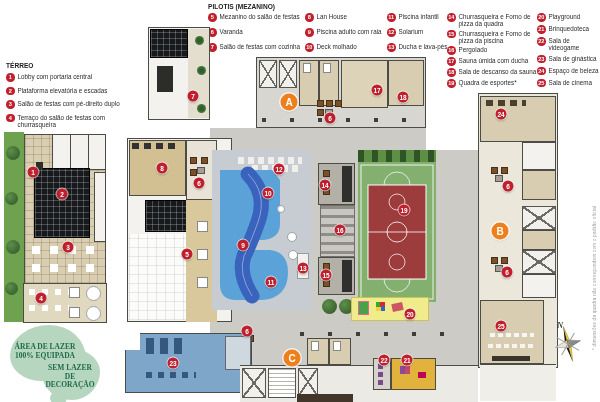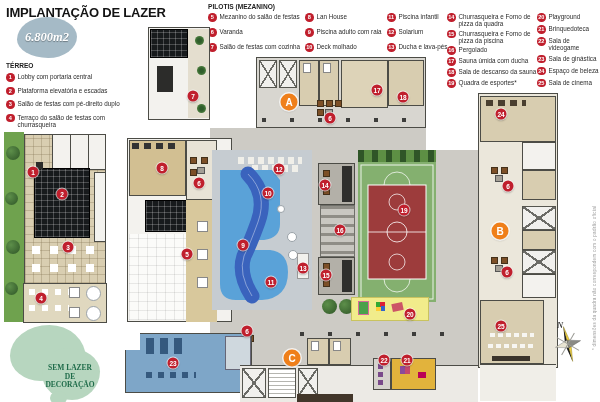--- a/index.html
+++ b/index.html
@@ -74,24 +74,20 @@
             line-height:8.5px;color:#1e6b49;text-align:center;z-index:5;}
 
   .footnote{position:absolute;right:3px;top:140px;height:210px;writing-mode:vertical-rl;transform:rotate(180deg);
             font-size:4.5px;color:#9a9a9a;letter-spacing:.3px;}
 </style>
 </head>
 <body>
 
 <div class="stage">
 
-  <div class="title">IMPLANTAÇÃO DE LAZER</div>
-  <div class="badge">
-    <span>6.800m2</span>
-  </div>
 
   <div class="terreo">
     <div class="lg-header">TÉRREO</div>
     <div id="terreo-items">
         <div class="li">
           <span class="ln">1</span>
           <span class="lt">Lobby com portaria central</span>
         </div>
         <div class="li">
           <span class="ln">2</span>
@@ -367,20 +363,24 @@
   <div class="lounger" style="left:29px;top:305px;width:40px;background:repeating-linear-gradient(90deg,#fff 0 6px,transparent 6px 13px);height:6px;"></div>
   <div class="spa" style="left:86px;top:286px;width:15px;height:15px;"></div>
   <div class="spa" style="left:86px;top:306px;width:15px;height:15px;"></div>
   <div class="abs" style="left:70px;top:288px;width:9px;height:9px;background:#fff;outline:.5px solid #888;"></div>
   <div class="abs" style="left:70px;top:308px;width:9px;height:9px;background:#fff;outline:.5px solid #888;"></div>
   <div class="abs room-w wl" style="left:94px;top:172px;width:12px;height:70px;"></div>
 
   <div class="blob" style="left:10px;top:325px;width:76px;height:56px;border-radius:52% 48% 60% 40%/55% 60% 40% 45%;"></div>
   <div class="blob" style="left:42px;top:348px;width:58px;height:52px;border-radius:45% 55% 48% 52%/50% 45% 55% 50%;"></div>
   <div class="blob" style="left:50px;top:391px;width:17px;height:14px;border-radius:50%;"></div>
+  <div class="blobtext" style="left:12px;top:343px;width:66px;">
+    <span>ÁREA DE LAZER</span><br>
+    <span>100% EQUIPADA</span>
+  </div>
   <div class="blobtext" style="left:42px;top:364px;width:56px;">
     <span>SEM LAZER DE</span><br>
     <span>DECORAÇÃO</span>
   </div>
 
   <svg class="abs" style="left:550px;top:318px;" width="36" height="46" viewBox="0 0 36 46">
     <g transform="rotate(-15 18 26)">
       <polygon points="18,8 15,26 18,44" fill="#1a1a1a"></polygon>
       <polygon points="18,8 21,26 18,44" fill="#f2d23e" stroke="#8a7a20" stroke-width=".4"></polygon>
       <polygon points="5,26 18,22 18,30" fill="#e8e4d2" stroke="#777" stroke-width=".4"></polygon>

